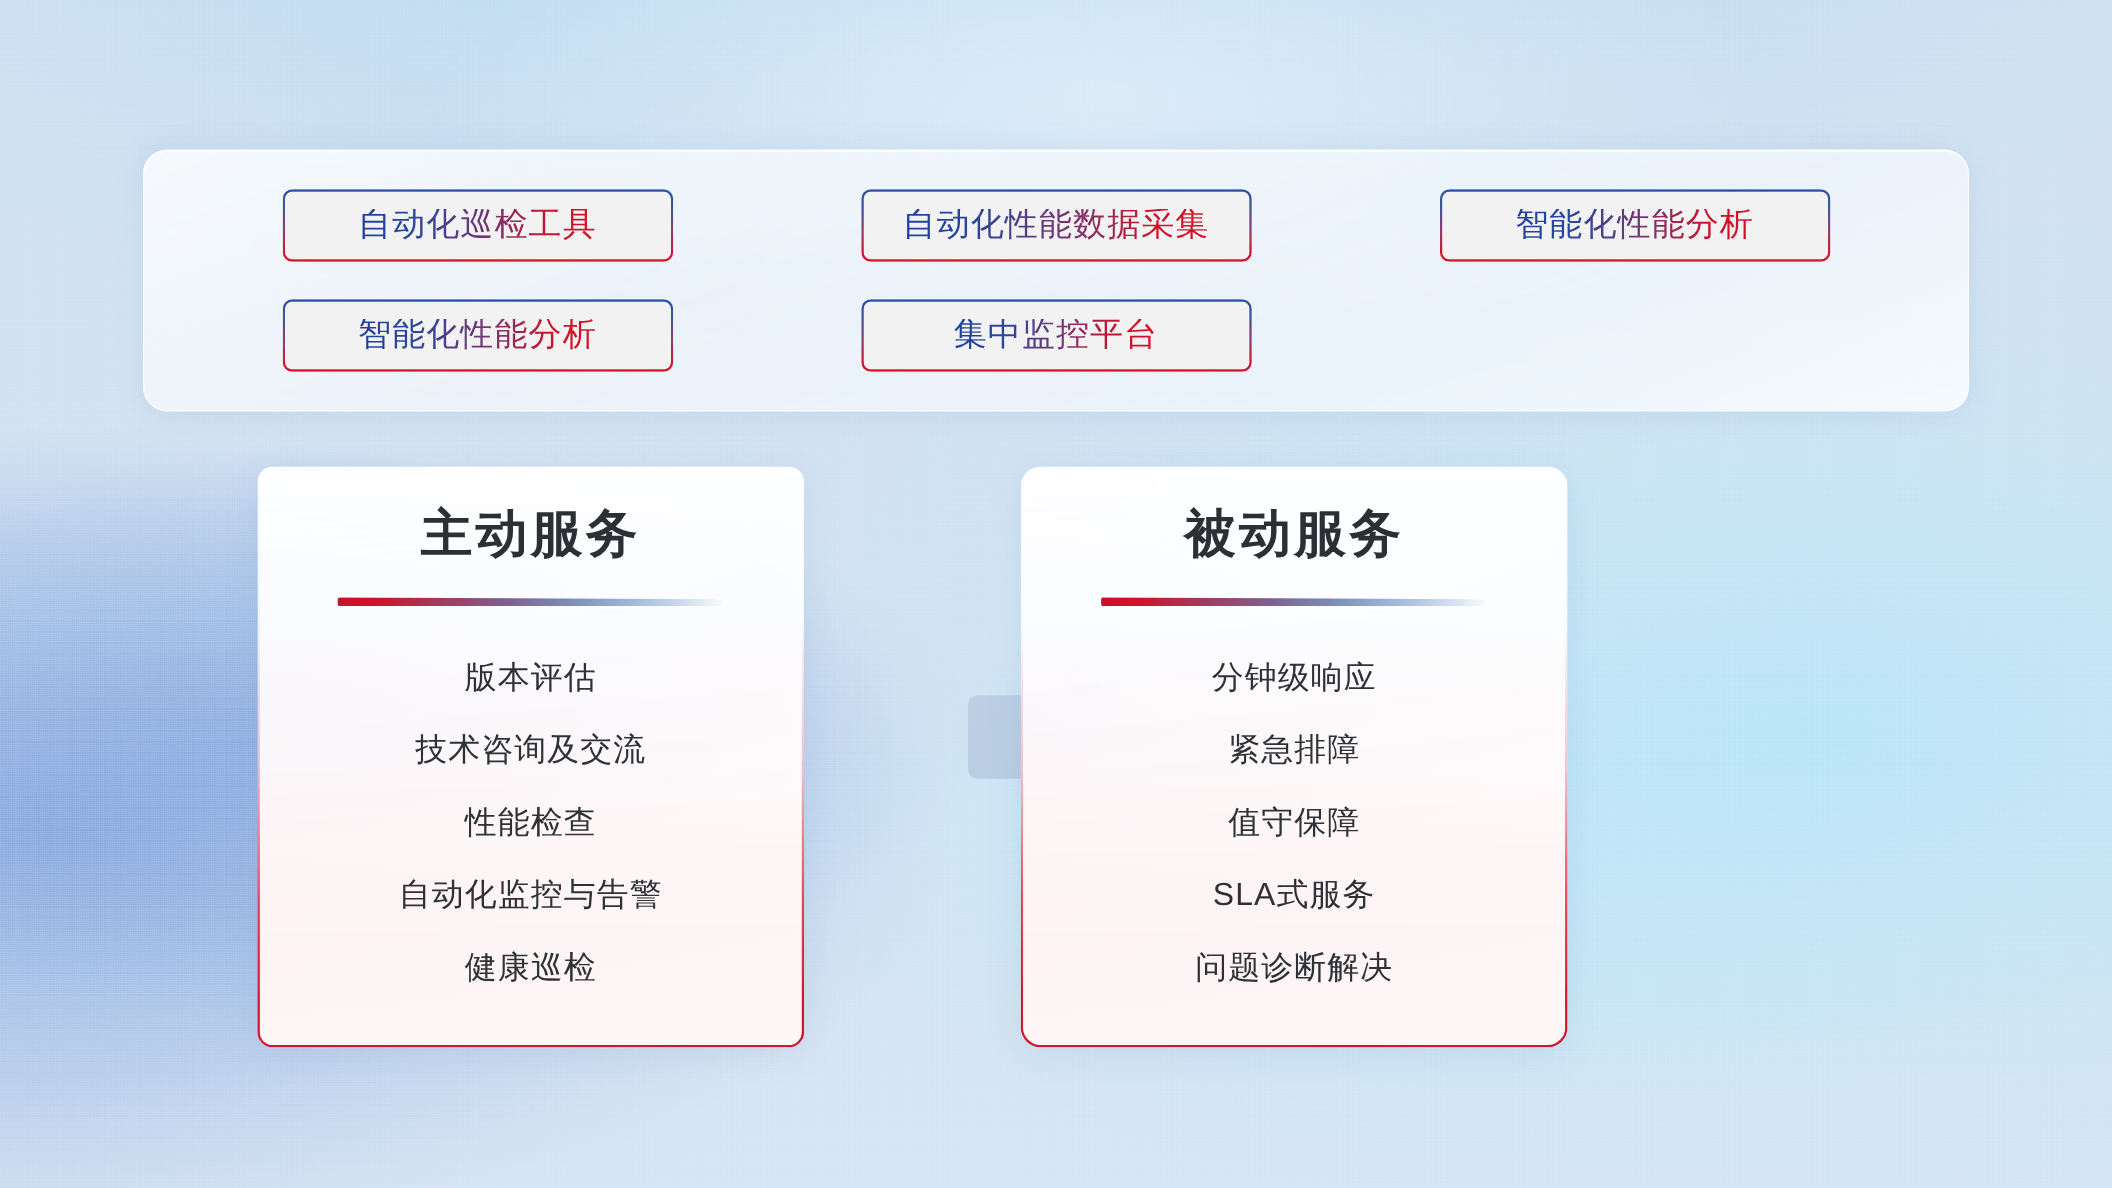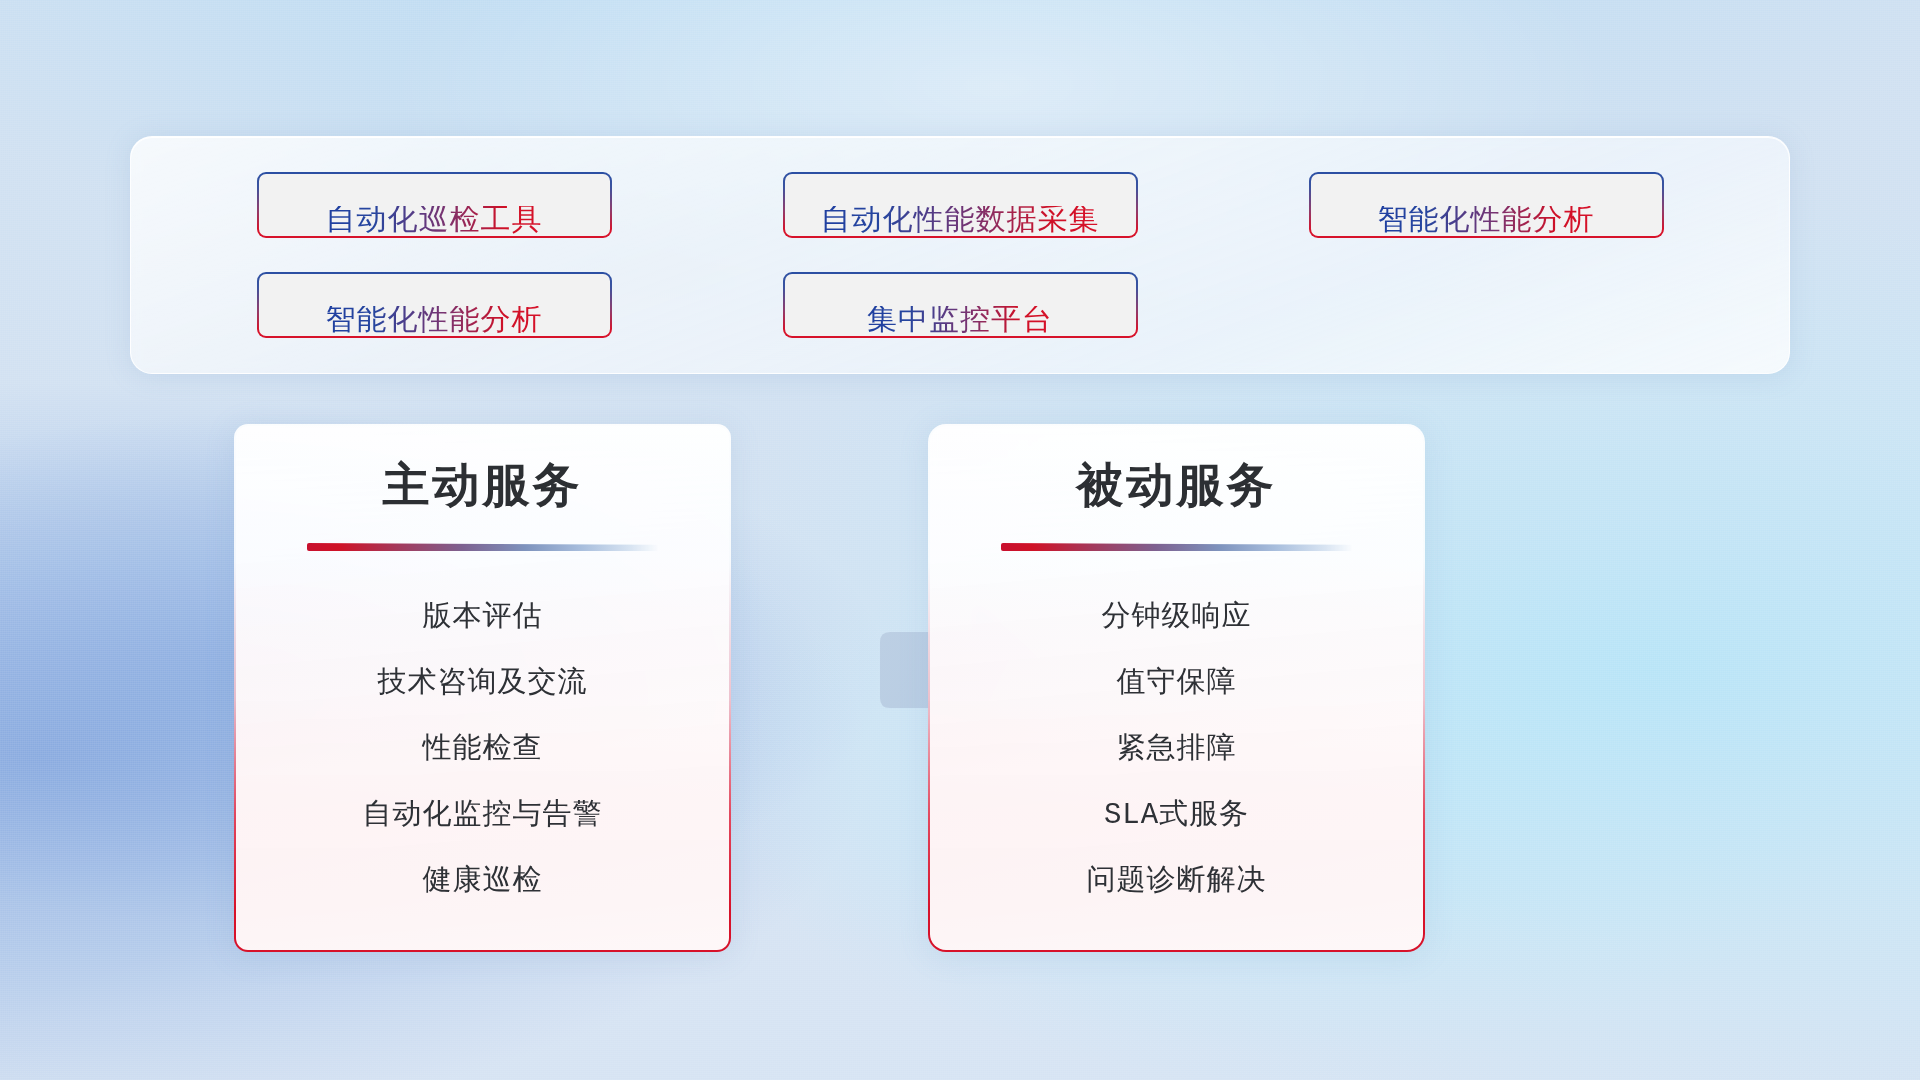--- a/index.html
+++ b/index.html
@@ -58,24 +58,23 @@
     row-gap:16px;
   }
 
   .chip{
     position:relative;
     width:355px; height:66px;
     border-radius:9px;
     background:linear-gradient(#f2f2f2,#f2f2f2) padding-box,
                linear-gradient(180deg, #2b4fa3 0%, #3a53a0 22%, #8f3c6c 58%, #d7122a 88%, #d7122a 100%) border-box;
     border:2px solid transparent;
-    display:flex; align-items:flex-end; justify-content:center;
+    display:flex; align-items:center; justify-content:center;
     cursor:pointer;
     overflow:hidden;
-    font-family:Liberation Mono, monospace;
   }
   .chip-label{
     font-size:30px; font-weight:500; letter-spacing:1px; line-height:1;
     background:linear-gradient(90deg, #1f3fa0 0%, #27469f 22%, #7a3370 55%, #cf1026 82%, #d7122a 100%);
     -webkit-background-clip:text; background-clip:text;
     -webkit-text-fill-color:transparent; color:transparent;
     white-space:nowrap;
   }
 
   
@@ -87,21 +86,20 @@
   
   .card{
     position:absolute; top:424px; width:497px; height:528px;
     border-radius:14px;
     background:linear-gradient(175deg, rgba(255,255,255,.62) 0%, rgba(252,253,255,.80) 28%, rgba(255,255,255,.93) 62%, rgba(255,255,255,.97) 100%) padding-box,
                linear-gradient(180deg, rgba(255,255,255,.92) 0%, rgba(255,255,255,.85) 26%, rgba(245,190,200,.85) 52%, rgba(228,64,86,.95) 74%, #d7122a 92%, #d7122a 100%) border-box;
     border:2px solid transparent;
     box-shadow:0 4px 30px rgba(120,155,200,.16);
     backdrop-filter: blur(4px);
     overflow:hidden;
-    font-family:Liberation Mono, monospace;
   }
   #card-active{ left:234px; }
   #card-passive{ left:928px;border-radius:18px; }
 
   .card-title{
     margin-top:28px;
     text-align:center;
     font-size:47px; font-weight:700; letter-spacing:3px;
     color:#2c2f33;
     text-shadow:0 1px 0 rgba(255,255,255,.7);
@@ -174,18 +172,18 @@
     <li>自动化监控与告警</li>
     <li>健康巡检</li>
   </ul>
 </div>
 
 <div id="card-passive" class="card">
   <div class="card-title">被动服务</div>
   <div class="card-divider"></div>
   <ul class="card-list">
     <li>分钟级响应</li>
+    <li>紧急排障</li>
     <li>值守保障</li>
-    <li>紧急排障</li>
     <li>SLA式服务</li>
     <li>问题诊断解决</li>
   </ul>
 </div>
 
 </body></html>

